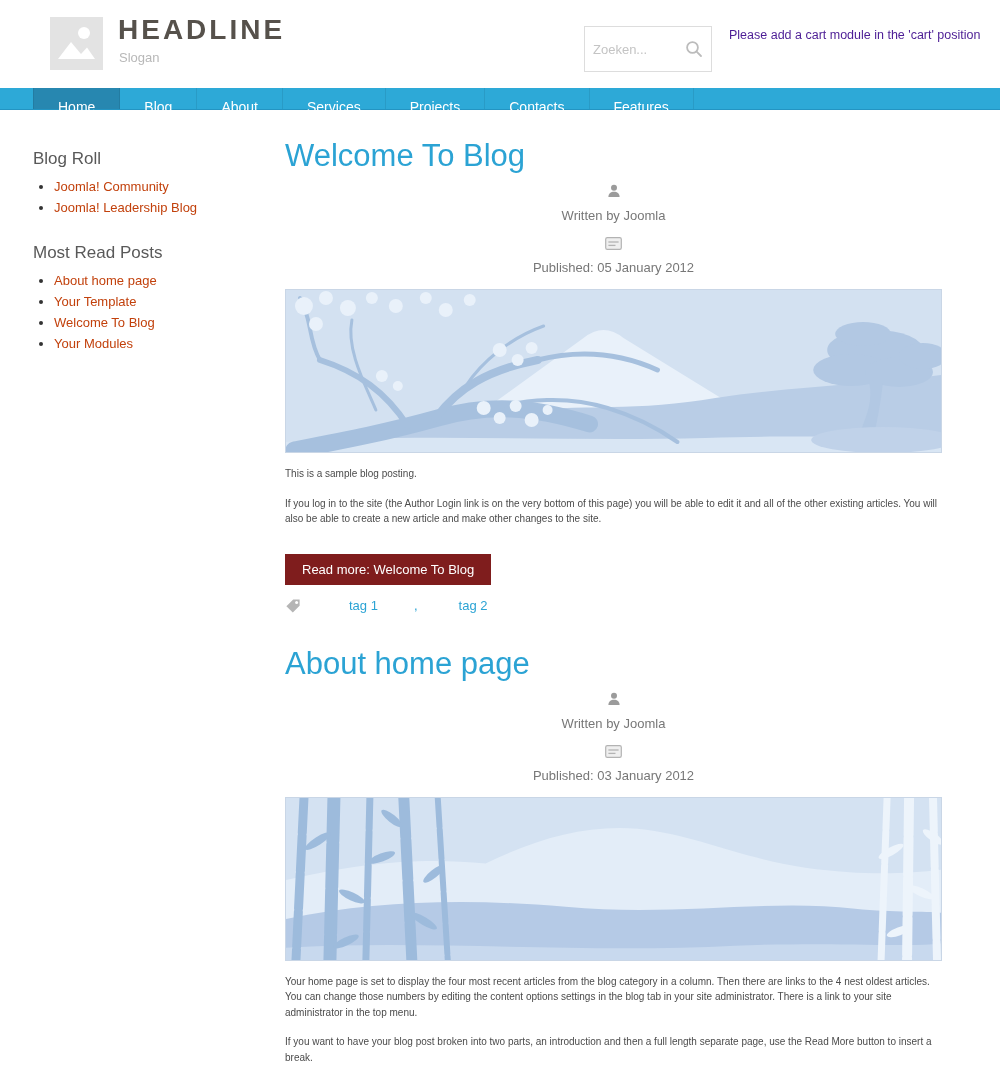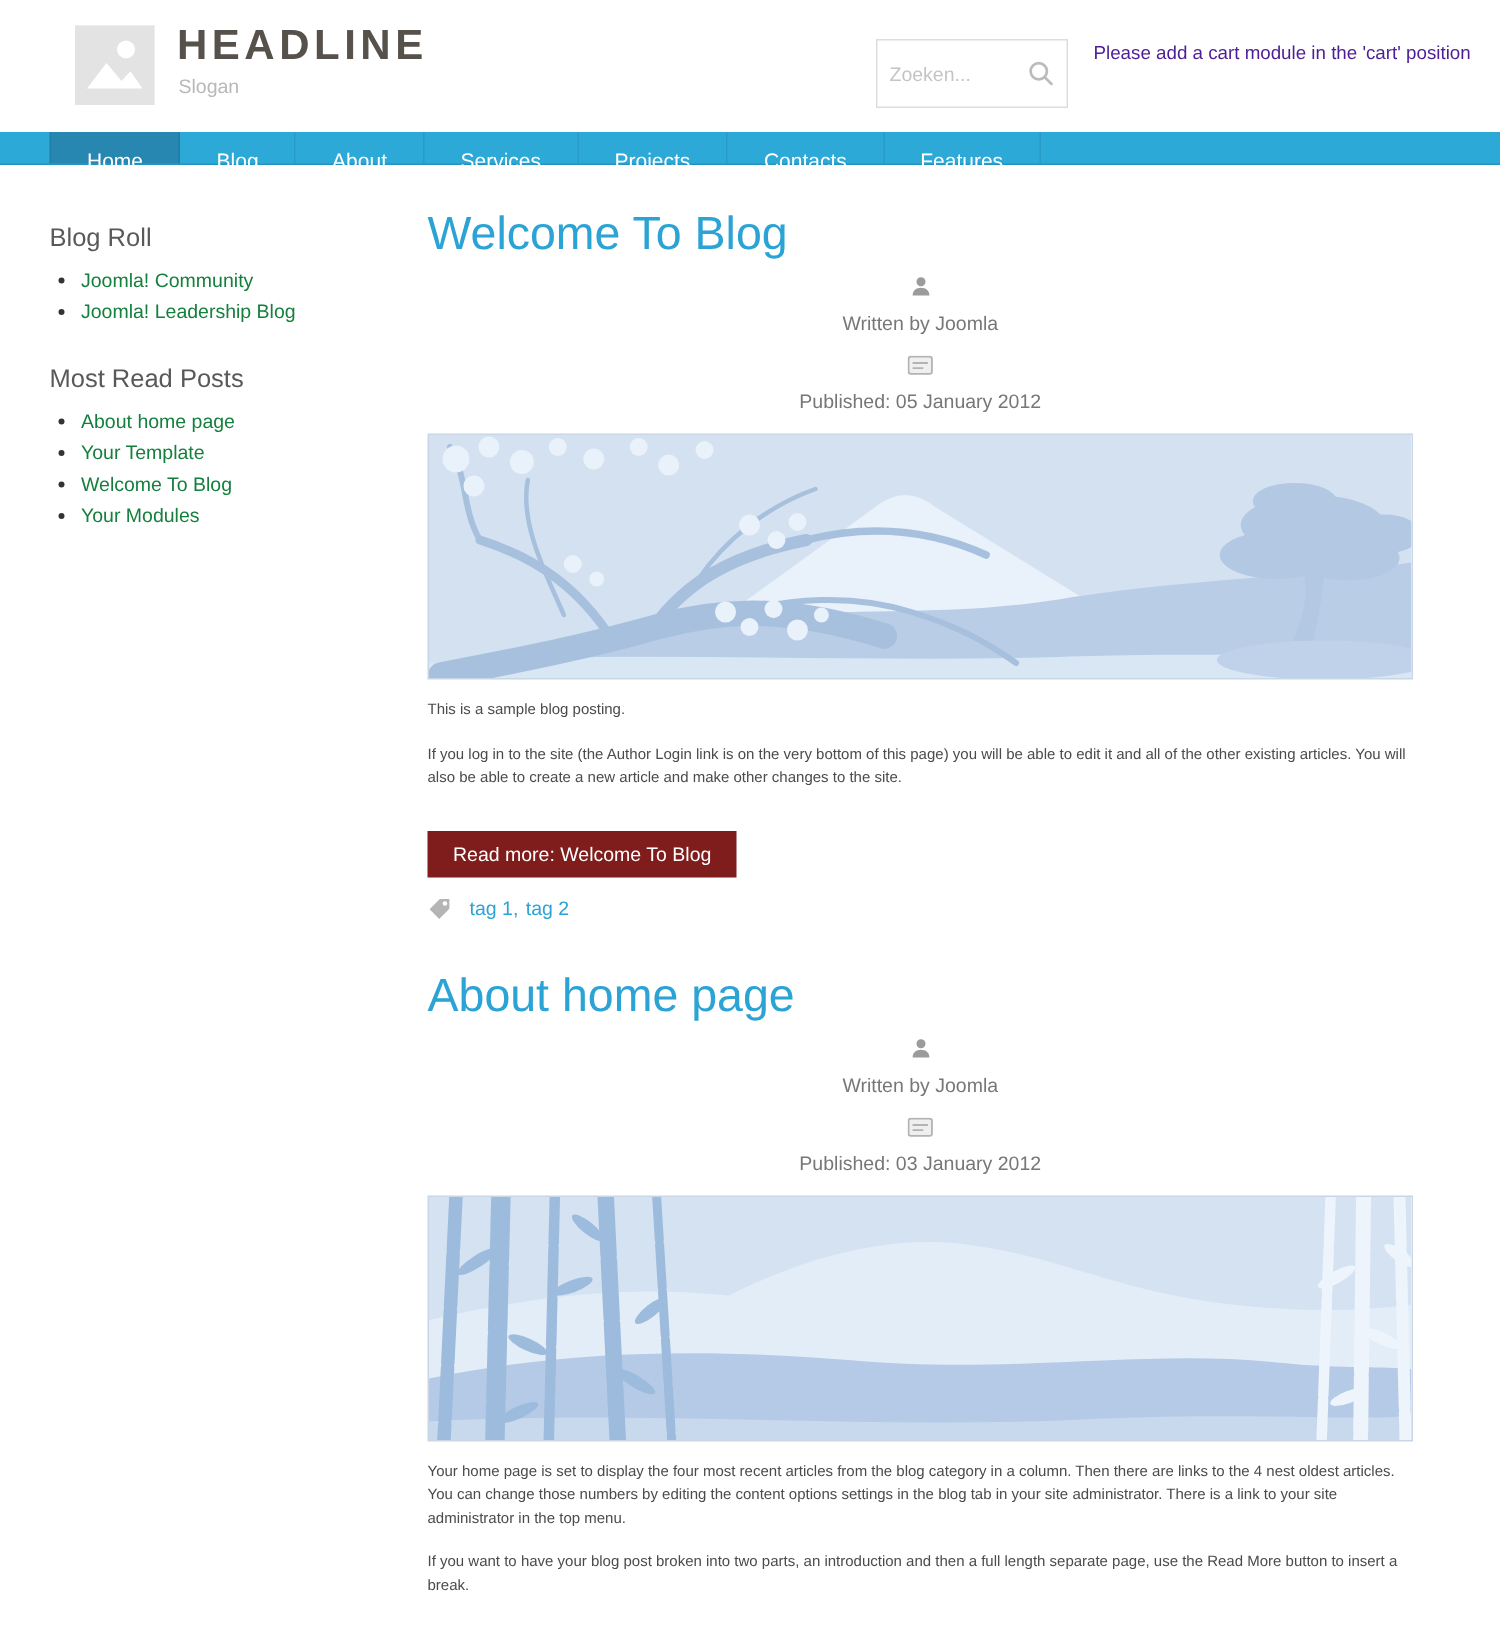--- a/index.html
+++ b/index.html
@@ -53,21 +53,21 @@
   .nav-item.active { background:#2787b0; }
 
   
   .layout { display:flex; padding:22px 58px 0 33px; }
   .sidebar { flex:0 0 252px; padding-top:2px; }
   .sidebar h3 {
     font-size:17px; font-weight:normal; color:#595959; margin:15px 0 10px;
   }
   .sidebar ul { list-style:disc; padding-left:21px; margin:0 0 28px; color:#333; }
   .sidebar li { font-size:13px; margin-bottom:6px; }
-  .sidebar a { color:#15803d; text-decoration:none; cursor:pointer;margin-top:16px; }
+  .sidebar a { color:#c2410c; text-decoration:none; cursor:pointer;margin-top:16px; }
 
   .main { flex:1; min-width:0; }
   .article h1 {
     font-size:31px; font-weight:normal; color:#2ba3d4; margin:6px 0 10px;
   }
   .meta {
     display:flex; align-items:center; gap:7px;
     font-size:13px; color:#777; margin-bottom:14px;flex-direction:column;
   }
   .meta .sep { width:6px; }
@@ -76,21 +76,21 @@
     overflow:hidden;
   }
   .article-img svg { display:block; width:100%; height:100%; }
   .article p { font-size:10px; line-height:1.55; color:#4b4b4b; margin:0 0 14px; }
   .read-more {
     display:inline-block; background:#7f1d1d; color:#fff; font-size:13px;
     padding:8px 17px; border:none; cursor:pointer; margin:13px 0 13px;
     font-family:"Liberation Sans", sans-serif;
   }
   .tags {
-    display:flex; align-items:center; font-size:13px; margin-bottom:32px;
+    display:flex; align-items:center; font-size:13px; margin-bottom:32px;gap:36px;
   }
   .tags .tag-icon { margin-right:12px; display:flex; }
   .tags a { color:#2ba3d4; text-decoration:none; cursor:pointer; }
   .tags .comma { color:#2ba3d4; margin-right:5px; }
 </style>
 </head>
 <body>
 
 <div class="header">
   <span class="logo">

